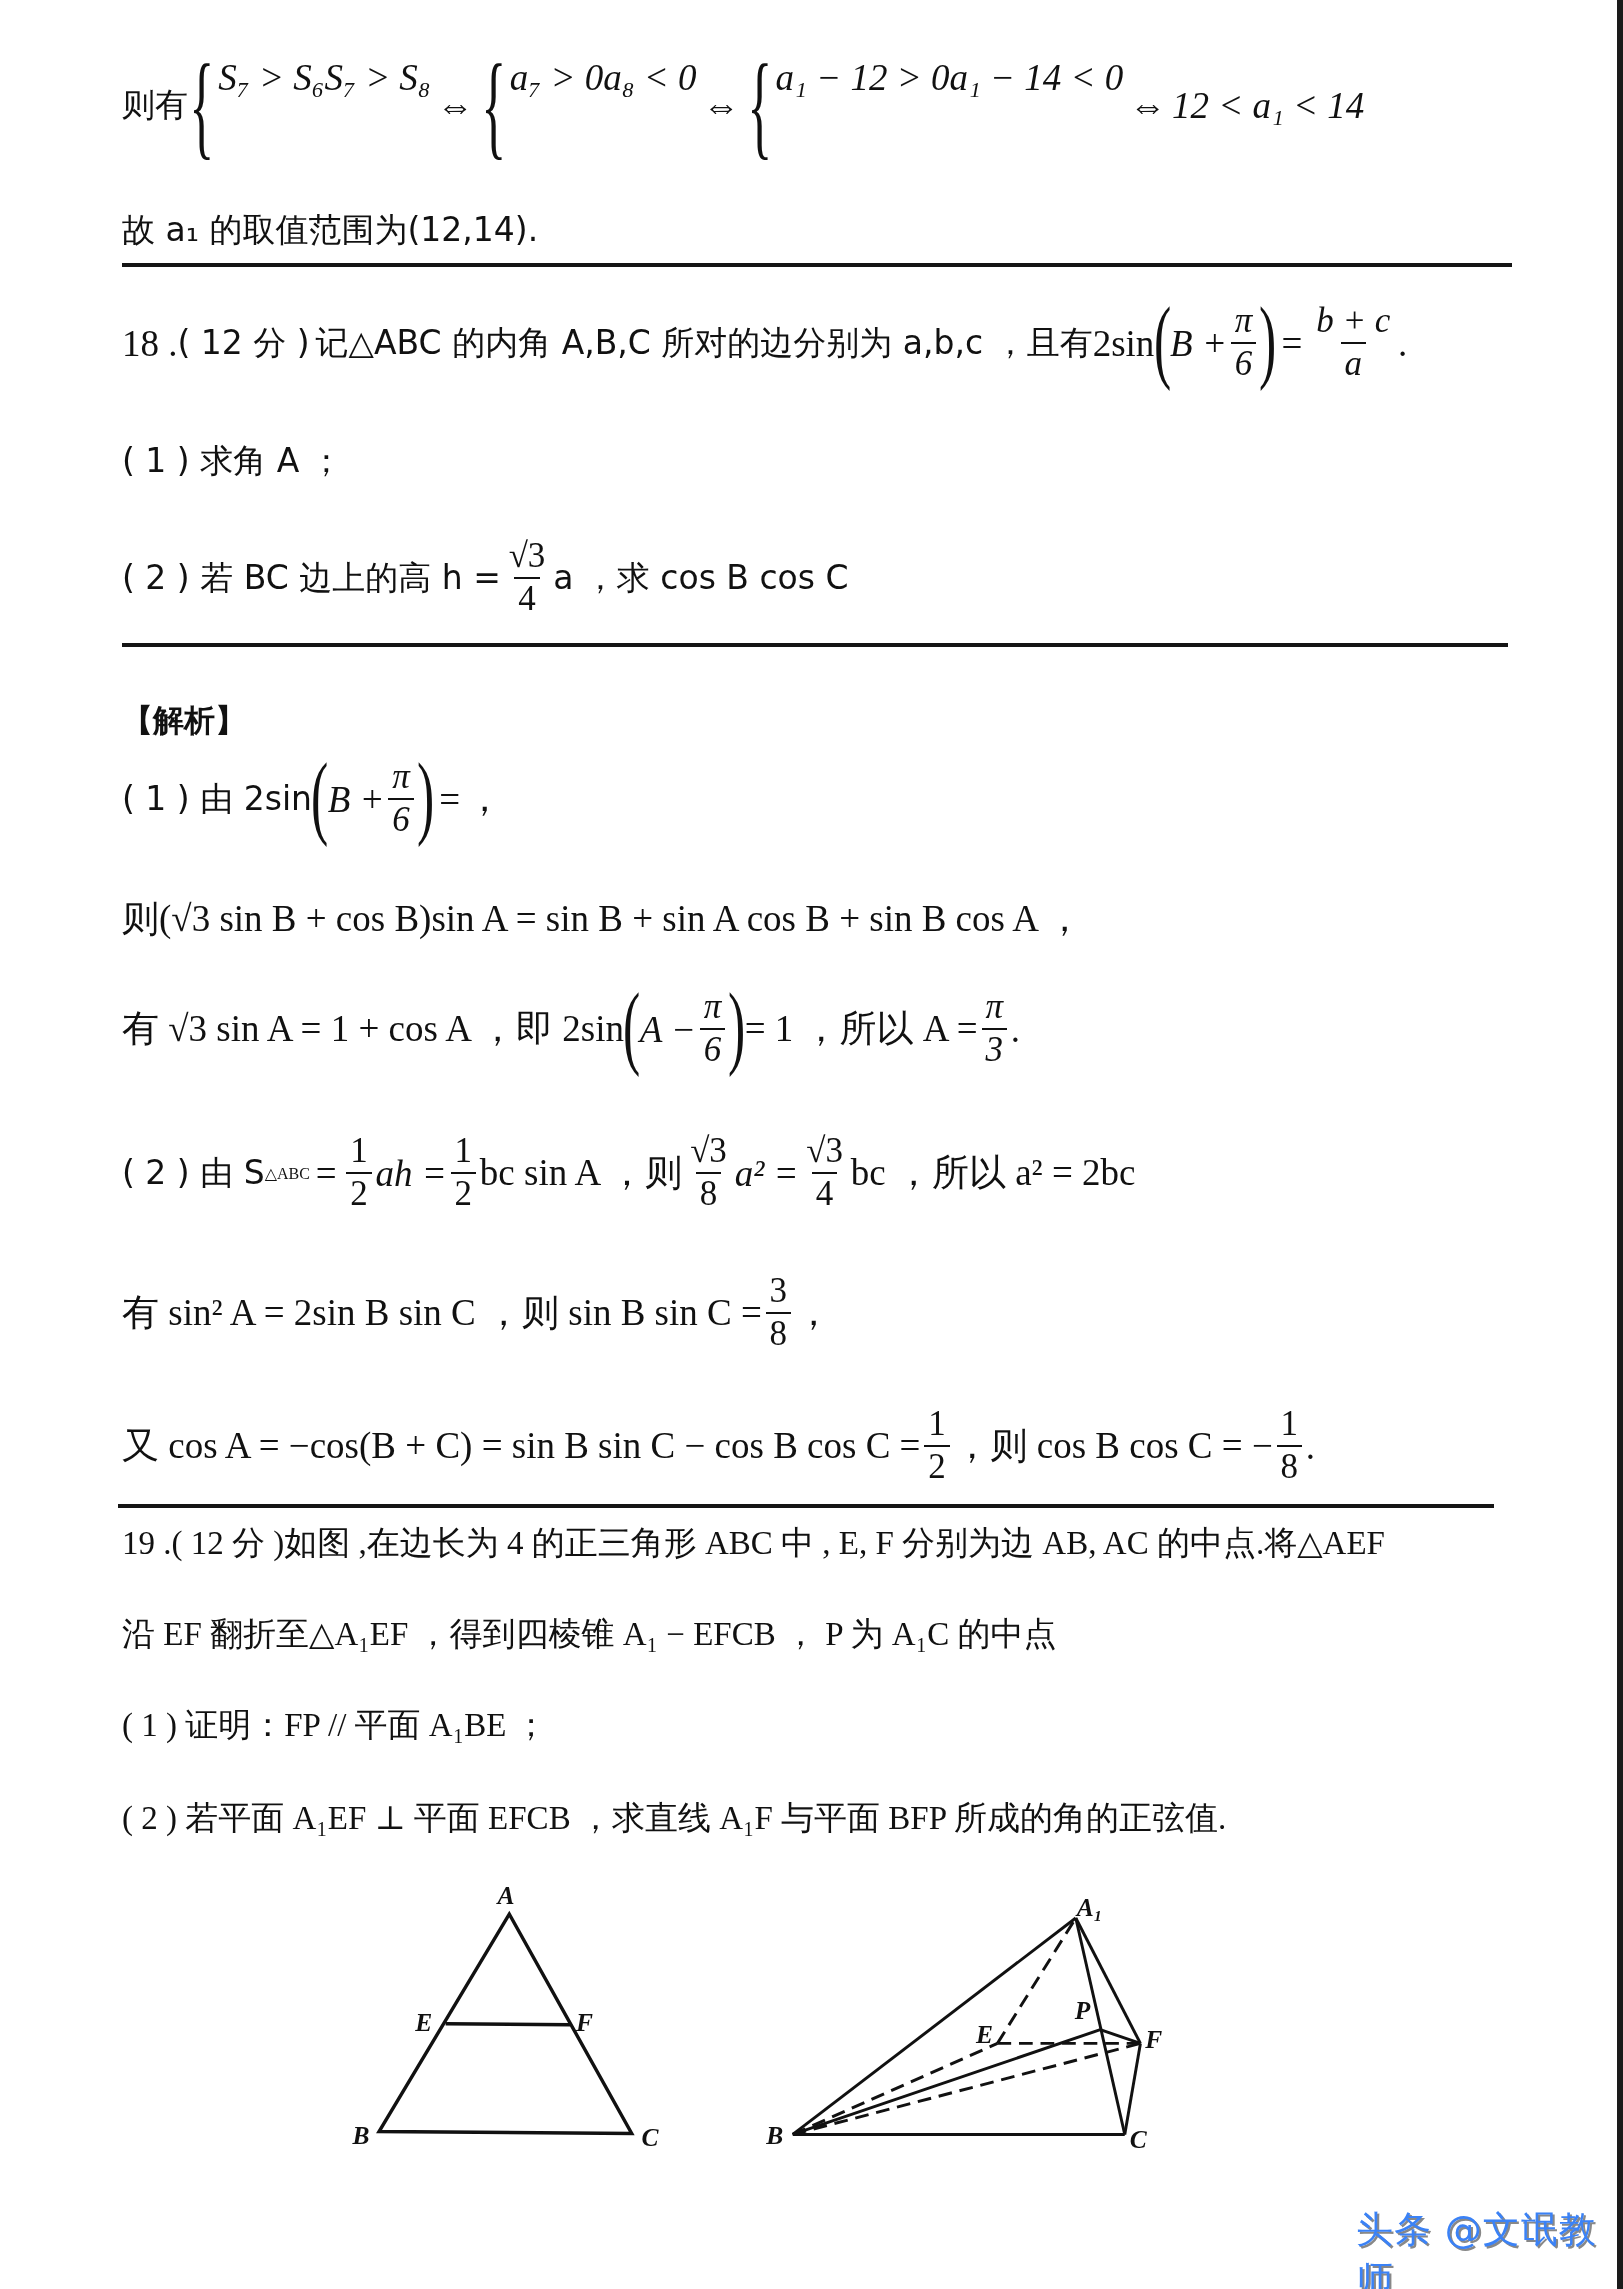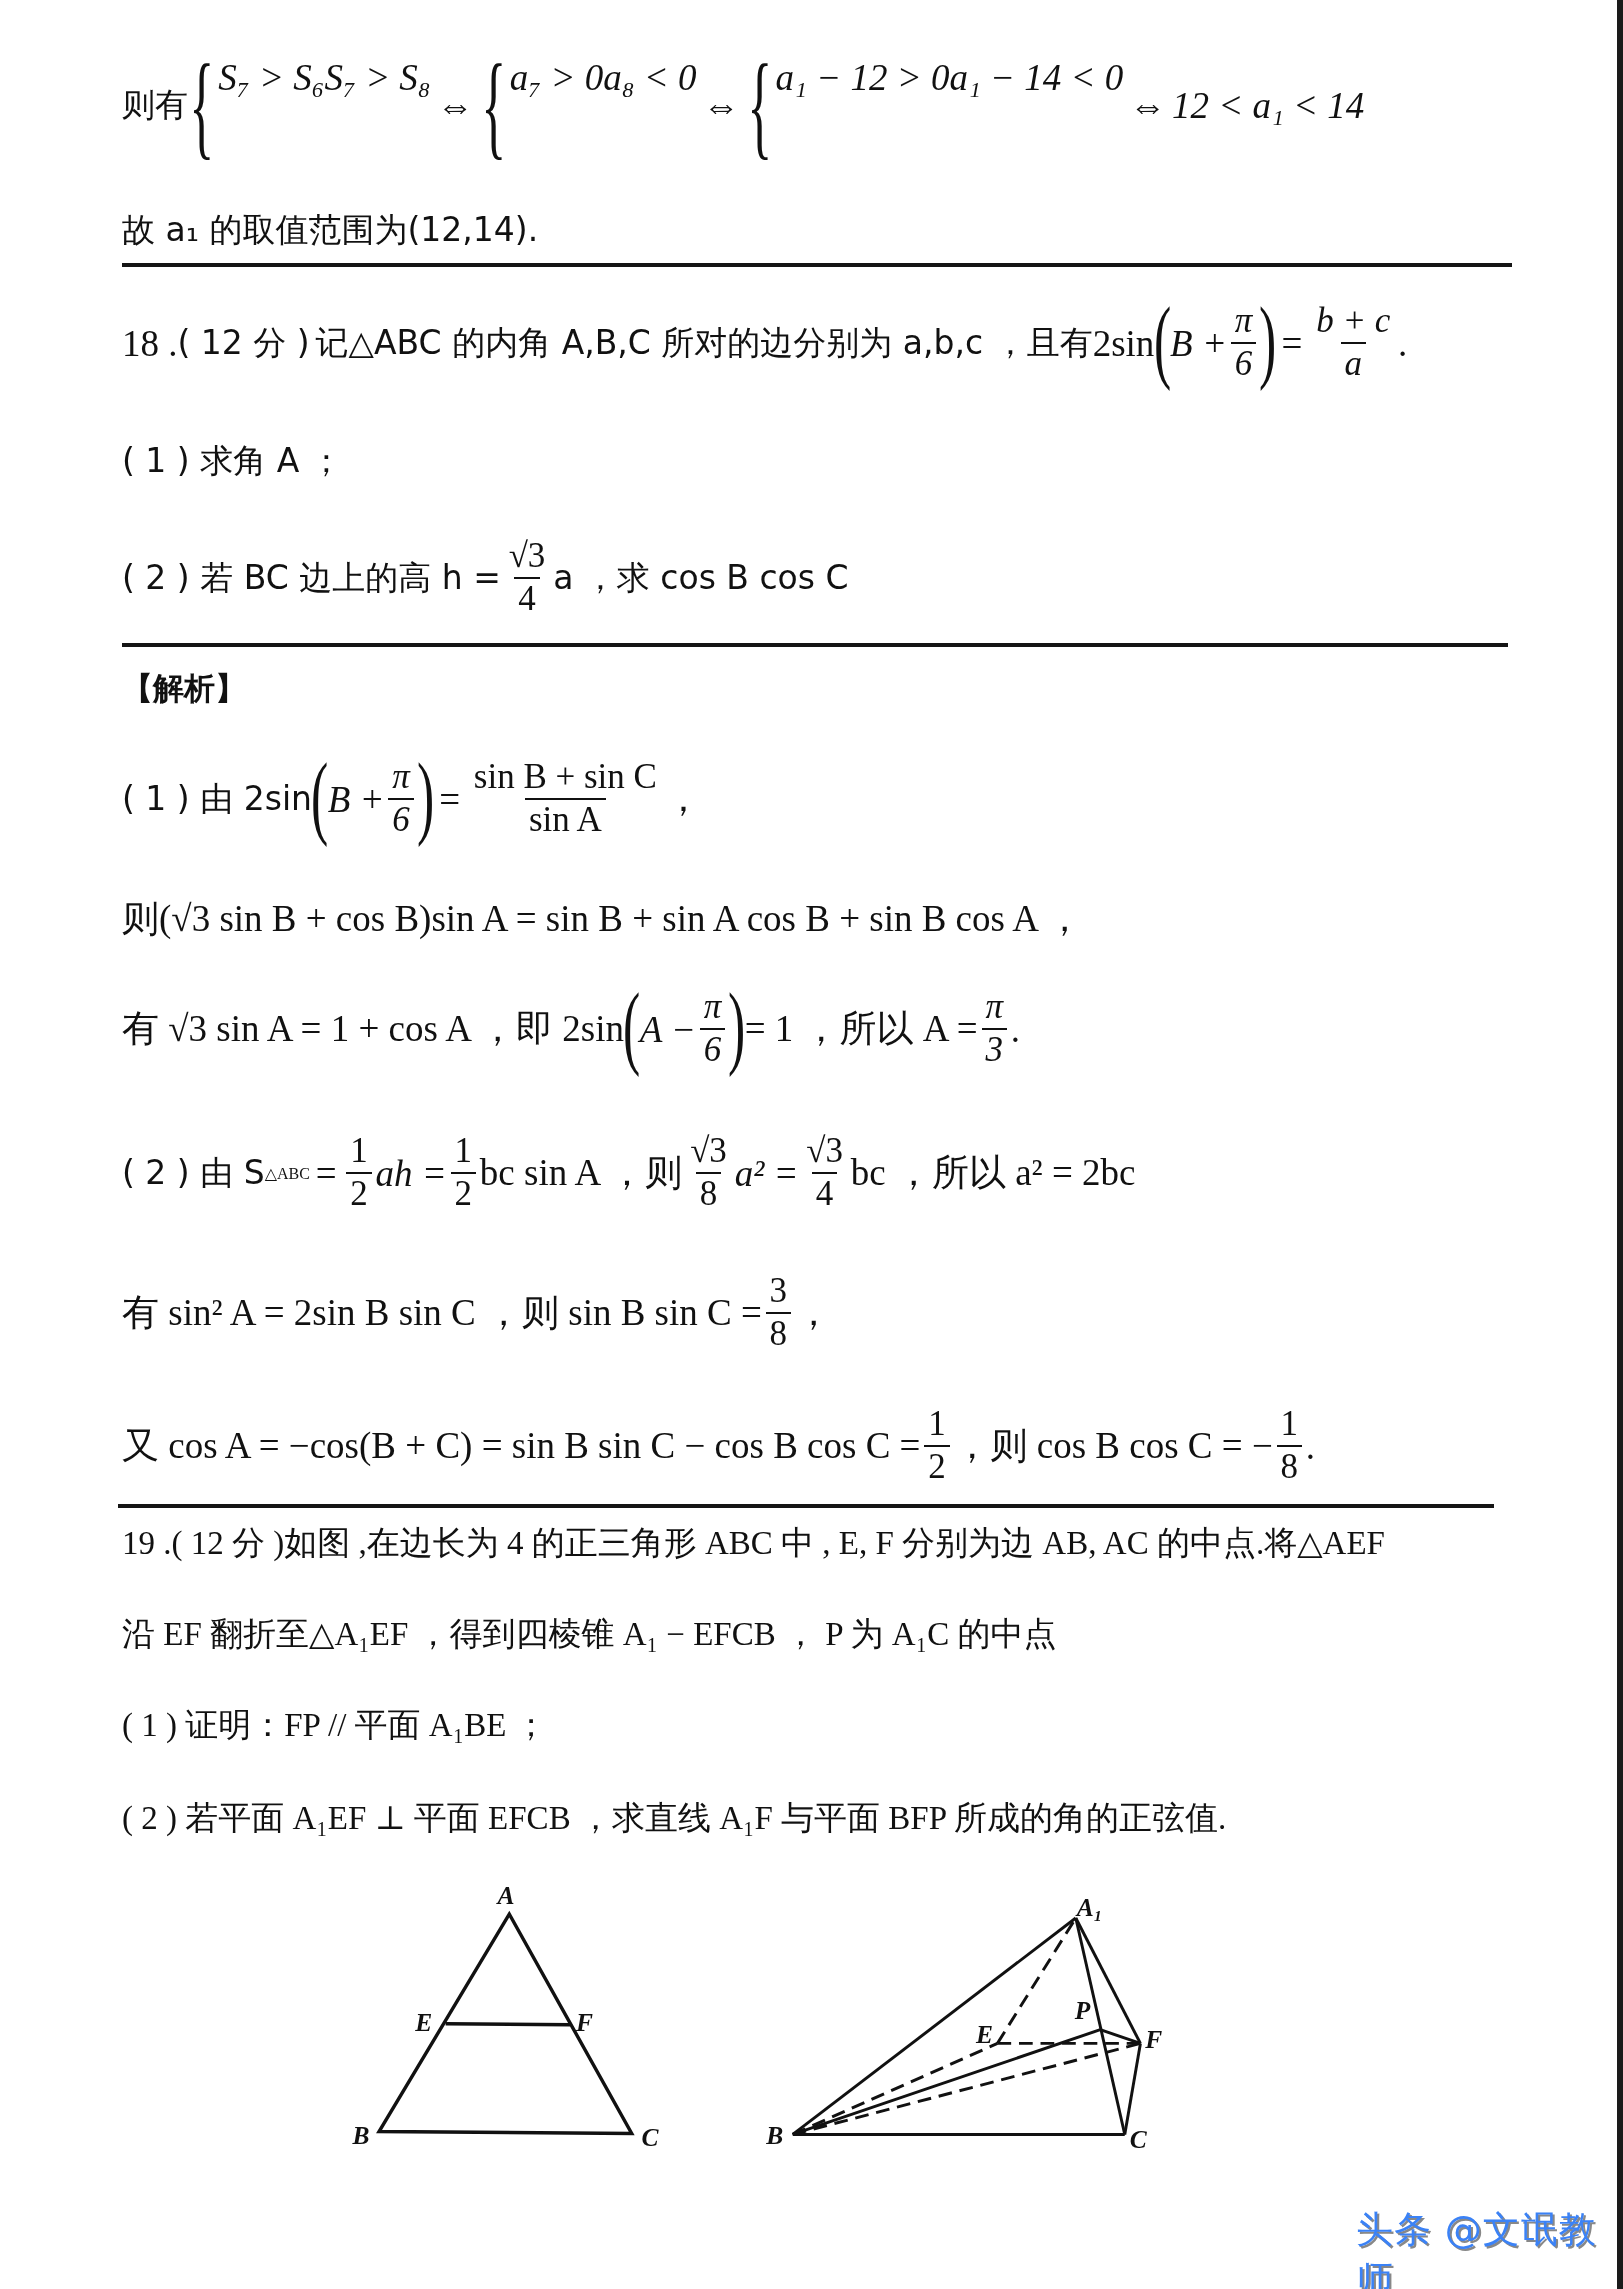--- a/index.html
+++ b/index.html
@@ -10,21 +10,21 @@
   .cjk { font-family:"DejaVu Sans","Liberation Sans",sans-serif; font-size:33px; }
   .i { font-style:italic; }
   .rule { position:absolute; height:3.9px; background:#151515; }
   .frac { display:inline-flex; flex-direction:column; align-items:center; vertical-align:middle; margin:0 3.9px; font-size:35px; line-height:1.05; }
   .frac .num { padding:0 3.9px 2px; }
   .frac .den { border-top:2.5px solid #111; padding:2px 3.9px 0; }
   .big-paren { font-size:94px; font-weight:200; line-height:1; transform:scaleX(0.55); display:inline-block; margin:0 -7.8px; position:relative; top:-3.9px;}
   .brace { font-size:116px; line-height:1; transform:scaleX(0.45); display:inline-block; margin:0 -13.7px; font-weight:100; }
   .sys { display:inline-flex; flex-direction:row; justify-content:space-between; height:98px; margin-left:2px; }
   .sub { font-size:16px; vertical-align:-9.8px; font-style:normal; }
-  .heading { font-family:"DejaVu Sans",sans-serif; font-weight:bold; font-size:31px; }
+  .heading { font-family:"DejaVu Sans",sans-serif; font-weight:bold; font-size:31px;margin-top:32px; }
   svg.fig { position:absolute; }
   svg.fig text { font-family:"Liberation Serif",serif; font-style:italic; font-weight:bold; font-size:26px; fill:#111; }
   .watermark { position:absolute; left:1356px; top:2205px; font-family:"DejaVu Sans",sans-serif; font-size:37px; color:#3b82f6;
                text-shadow:2px 2px 0 #888; letter-spacing:1px; }
   .op { margin:0 5.9px; }
 </style>
 </head>
 <body>
 
 <div class="right-edge"></div>
@@ -94,24 +94,20 @@
 <div class="line" style="top:745px; height:108px;">
   <span class="cjk">( 1 ) 由 2sin</span>
   <span class="big-paren">(</span>
   <span class="i">B +</span>
   <span class="frac i">
       <span class="num">π</span>
       <span class="den">6</span>
     </span>
   <span class="big-paren">)</span>
   <span class="op">=</span>
-  <span class="frac">
-      <span class="num">sin B + sin C</span>
-      <span class="den">sin A</span>
-    </span>
   <span>，</span>
 </div>
 
 <div class="line" style="top:894px;">则(√3 sin B + cos B)sin A = sin B + sin A cos B + sin B cos A ，</div>
 
 <div class="line" style="top:975px; height:108px;">
   <span>有 √3 sin A = 1 + cos A ，即 2sin</span>
   <span class="big-paren">(</span>
   <span class="i">A −</span>
   <span class="frac i">

